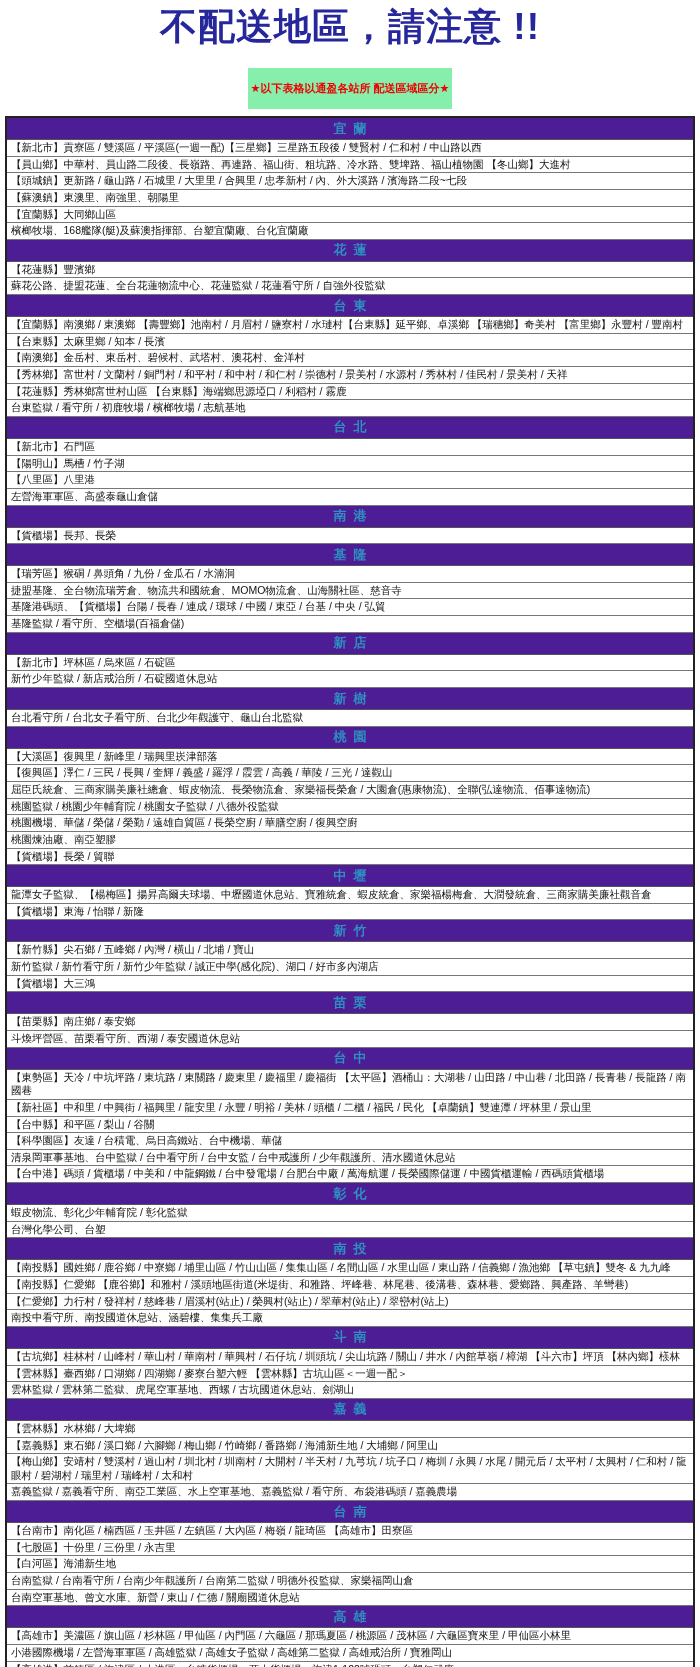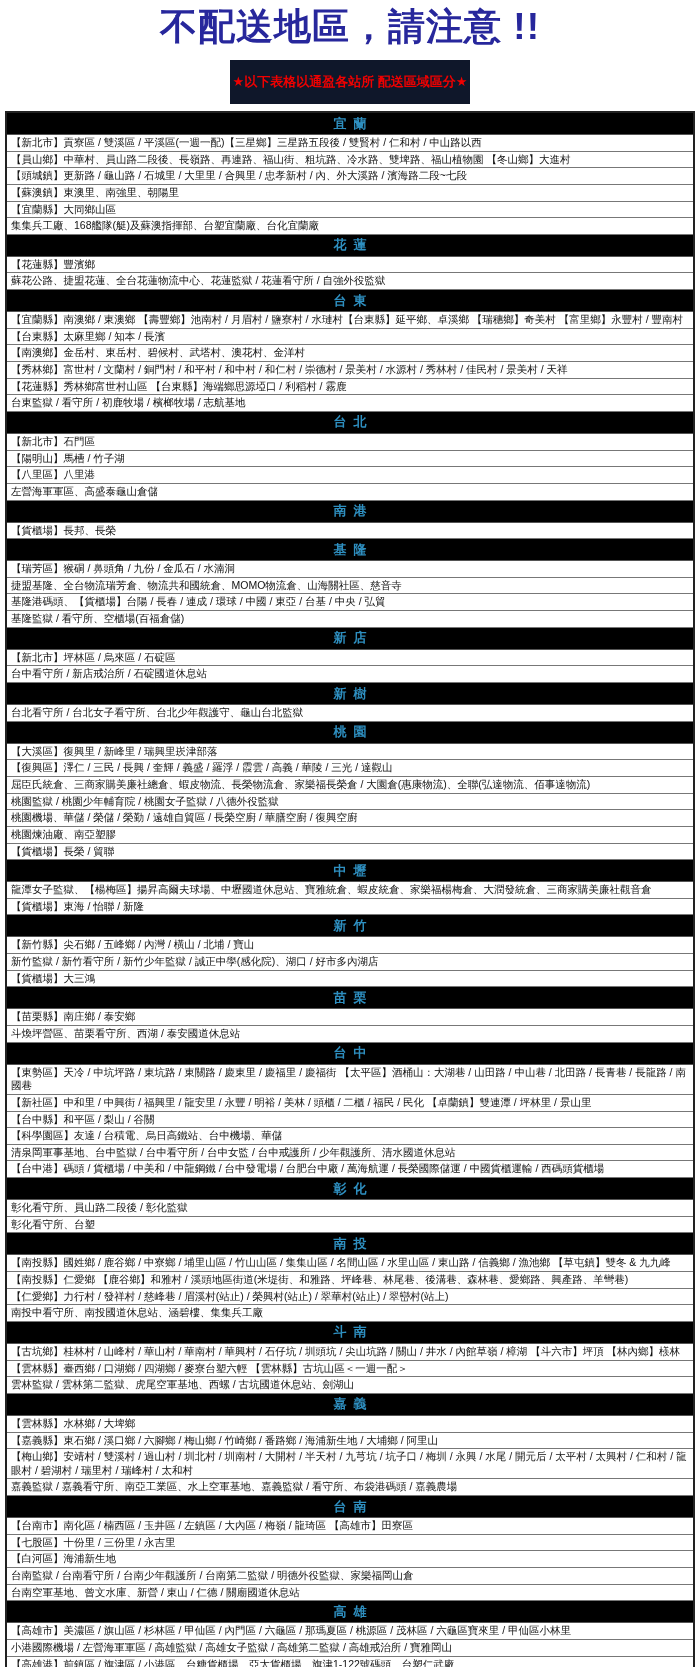--- a/index.html
+++ b/index.html
@@ -1,26 +1,26 @@
 <!DOCTYPE html>
 <html><head>
 <meta charset="utf-8">
 <style>
   html,body{margin:0;padding:0;background:#fff;}
   body{width:700px;font-family:"Liberation Sans","DejaVu Sans",sans-serif;}
   .page{position:relative;width:700px;min-height:1667px;background:#fff;overflow:hidden;}
 
-  .page-title{margin:2px 0 8px 0;text-align:center;font-size:37px;font-weight:bold;
+  .page-title{margin:2px 0 16px 0;text-align:center;font-size:37px;font-weight:bold;
     color:#27279c;letter-spacing:1px;}
   .subtitle-wrap{text-align:center;margin-top:2px;}
-  .subtitle{display:inline-block;background:#0f172a;color:#f00000;font-weight:bold;
-    font-size:13px;padding:13px 3px;}
+  .subtitle{display:inline-block;background:#86efac;color:#f00000;font-weight:bold;
+    font-size:11px;padding:13px 3px;}
 
   .region-table{margin:7px 5px 0 5px;border:2px solid #222;}
-  .sec-header{background:#000000;color:#2e8fc0;font-weight:bold;font-size:13px;
+  .sec-header{background:#4c1d95;color:#2e8fc0;font-weight:bold;font-size:13px;
     text-align:center;letter-spacing:7px;padding:1.5px 0 1.5px 7px;
     border-bottom:1px solid #555;}
   .row{font-size:10.5px;color:#111;padding:1px 4px;line-height:1.3;
     border-bottom:1px solid #777;background:#fff;}
   .region-table > div:last-child{border-bottom:none;}
 </style>
 </head>
 <body>
 
 <div class="page">
@@ -31,21 +31,21 @@
     <span class="subtitle">★以下表格以通盈各站所 配送區域區分★</span>
   </div>
 
   <div class="region-table" id="region-table">
       <div class="sec-header">宜蘭</div>
       <div class="row">【新北市】貢寮區 / 雙溪區 / 平溪區(一週一配)【三星鄉】三星路五段後 / 雙賢村 / 仁和村 / 中山路以西</div>
       <div class="row">【員山鄉】中華村、員山路二段後、長嶺路、再連路、福山街、粗坑路、冷水路、雙埤路、福山植物園 【冬山鄉】大進村</div>
       <div class="row">【頭城鎮】更新路 / 龜山路 / 石城里 / 大里里 / 合興里 / 忠孝新村 / 內、外大溪路 / 濱海路二段~七段</div>
       <div class="row">【蘇澳鎮】東澳里、南強里、朝陽里</div>
       <div class="row">【宜蘭縣】大同鄉山區</div>
-      <div class="row">集集兵工廠、168艦隊(艇)及蘇澳指揮部、台塑宜蘭廠、台化宜蘭廠</div>
+      <div class="row">檳榔牧場、168艦隊(艇)及蘇澳指揮部、台塑宜蘭廠、台化宜蘭廠</div>
       <div class="sec-header">花蓮</div>
       <div class="row">【花蓮縣】豐濱鄉</div>
       <div class="row">蘇花公路、捷盟花蓮、全台花蓮物流中心、花蓮監獄 / 花蓮看守所 / 自強外役監獄</div>
       <div class="sec-header">台東</div>
       <div class="row">【宜蘭縣】南澳鄉 / 東澳鄉 【壽豐鄉】池南村 / 月眉村 / 鹽寮村 / 水璉村【台東縣】延平鄉、卓溪鄉 【瑞穗鄉】奇美村 【富里鄉】永豐村 / 豐南村</div>
       <div class="row">【台東縣】太麻里鄉 / 知本 / 長濱</div>
       <div class="row">【南澳鄉】金岳村、東岳村、碧候村、武塔村、澳花村、金洋村</div>
       <div class="row">【秀林鄉】富世村 / 文蘭村 / 銅門村 / 和平村 / 和中村 / 和仁村 / 崇德村 / 景美村 / 水源村 / 秀林村 / 佳民村 / 景美村 / 天祥</div>
       <div class="row">【花蓮縣】秀林鄉富世村山區 【台東縣】海端鄉思源埡口 / 利稻村 / 霧鹿</div>
       <div class="row">台東監獄 / 看守所 / 初鹿牧場 / 檳榔牧場 / 志航基地</div>
@@ -56,21 +56,21 @@
       <div class="row">左營海軍軍區、高盛泰龜山倉儲</div>
       <div class="sec-header">南港</div>
       <div class="row">【貨櫃場】長邦、長榮</div>
       <div class="sec-header">基隆</div>
       <div class="row">【瑞芳區】猴硐 / 鼻頭角 / 九份 / 金瓜石 / 水湳洞</div>
       <div class="row">捷盟基隆、全台物流瑞芳倉、物流共和國統倉、MOMO物流倉、山海關社區、慈音寺</div>
       <div class="row">基隆港碼頭、【貨櫃場】台陽 / 長春 / 連成 / 環球 / 中國 / 東亞 / 台基 / 中央 / 弘貿</div>
       <div class="row">基隆監獄 / 看守所、空櫃場(百福倉儲)</div>
       <div class="sec-header">新店</div>
       <div class="row">【新北市】坪林區 / 烏來區 / 石碇區</div>
-      <div class="row">台中看守所 / 新店戒治所 / 石碇國道休息站</div>
+      <div class="row">新竹少年監獄 / 新店戒治所 / 石碇國道休息站</div>
       <div class="sec-header">新樹</div>
       <div class="row">台北看守所 / 台北女子看守所、台北少年觀護守、龜山台北監獄</div>
       <div class="sec-header">桃園</div>
       <div class="row">【大溪區】復興里 / 新峰里 / 瑞興里崁津部落</div>
       <div class="row">【復興區】澤仁 / 三民 / 長興 / 奎輝 / 義盛 / 羅浮 / 霞雲 / 高義 / 華陵 / 三光 / 達觀山</div>
       <div class="row">屈臣氏統倉、三商家購美廉社總倉、蝦皮物流、長榮物流倉、家樂福長榮倉 / 大園倉(惠康物流)、全聯(弘達物流、佰事達物流)</div>
       <div class="row">桃園監獄 / 桃園少年輔育院 / 桃園女子監獄 / 八德外役監獄</div>
       <div class="row">桃園機場、華儲 / 榮儲 / 榮勤 / 遠雄自貿區 / 長榮空廚 / 華膳空廚 / 復興空廚</div>
       <div class="row">桃園煉油廠、南亞塑膠</div>
       <div class="row">【貨櫃場】長榮 / 貿聯</div>
@@ -85,22 +85,22 @@
       <div class="row">【苗栗縣】南庄鄉 / 泰安鄉</div>
       <div class="row">斗煥坪營區、苗栗看守所、西湖 / 泰安國道休息站</div>
       <div class="sec-header">台中</div>
       <div class="row">【東勢區】天冷 / 中坑坪路 / 東坑路 / 東關路 / 慶東里 / 慶福里 / 慶福街 【太平區】酒桶山：大湖巷 / 山田路 / 中山巷 / 北田路 / 長青巷 / 長龍路 / 南國巷</div>
       <div class="row">【新社區】中和里 / 中興街 / 福興里 / 龍安里 / 永豐 / 明裕 / 美林 / 頭櫃 / 二櫃 / 福民 / 民化 【卓蘭鎮】雙連潭 / 坪林里 / 景山里</div>
       <div class="row">【台中縣】和平區 / 梨山 / 谷關</div>
       <div class="row">【科學園區】友達 / 台積電、烏日高鐵站、台中機場、華儲</div>
       <div class="row">清泉岡軍事基地、台中監獄 / 台中看守所 / 台中女監 / 台中戒護所 / 少年觀護所、清水國道休息站</div>
       <div class="row">【台中港】碼頭 / 貨櫃場 / 中美和 / 中龍鋼鐵 / 台中發電場 / 台肥台中廠 / 萬海航運 / 長榮國際儲運 / 中國貨櫃運輸 / 西碼頭貨櫃場</div>
       <div class="sec-header">彰化</div>
-      <div class="row">彰化看守所、員山路二段後 / 彰化監獄</div>
-      <div class="row">彰化看守所、台塑</div>
+      <div class="row">蝦皮物流、彰化少年輔育院 / 彰化監獄</div>
+      <div class="row">台灣化學公司、台塑</div>
       <div class="sec-header">南投</div>
       <div class="row">【南投縣】國姓鄉 / 鹿谷鄉 / 中寮鄉 / 埔里山區 / 竹山山區 / 集集山區 / 名間山區 / 水里山區 / 東山路 / 信義鄉 / 漁池鄉 【草屯鎮】雙冬 &amp; 九九峰</div>
       <div class="row">【南投縣】仁愛鄉 【鹿谷鄉】和雅村 / 溪頭地區街道(米堤街、和雅路、坪峰巷、林尾巷、後溝巷、森林巷、愛鄉路、興產路、羊彎巷)</div>
       <div class="row">【仁愛鄉】力行村 / 發祥村 / 慈峰巷 / 眉溪村(站止) / 榮興村(站止) / 翠華村(站止) / 翠巒村(站上)</div>
       <div class="row">南投中看守所、南投國道休息站、涵碧樓、集集兵工廠</div>
       <div class="sec-header">斗南</div>
       <div class="row">【古坑鄉】桂林村 / 山峰村 / 華山村 / 華南村 / 華興村 / 石仔坑 / 圳頭坑 / 尖山坑路 / 關山 / 井水 / 內館草嶺 / 樟湖 【斗六市】坪頂 【林內鄉】檨林</div>
       <div class="row">【雲林縣】臺西鄉 / 口湖鄉 / 四湖鄉 / 麥寮台塑六輕 【雲林縣】古坑山區＜一週一配＞</div>
       <div class="row">雲林監獄 / 雲林第二監獄、虎尾空軍基地、西螺 / 古坑國道休息站、劍湖山</div>
       <div class="sec-header">嘉義</div>

